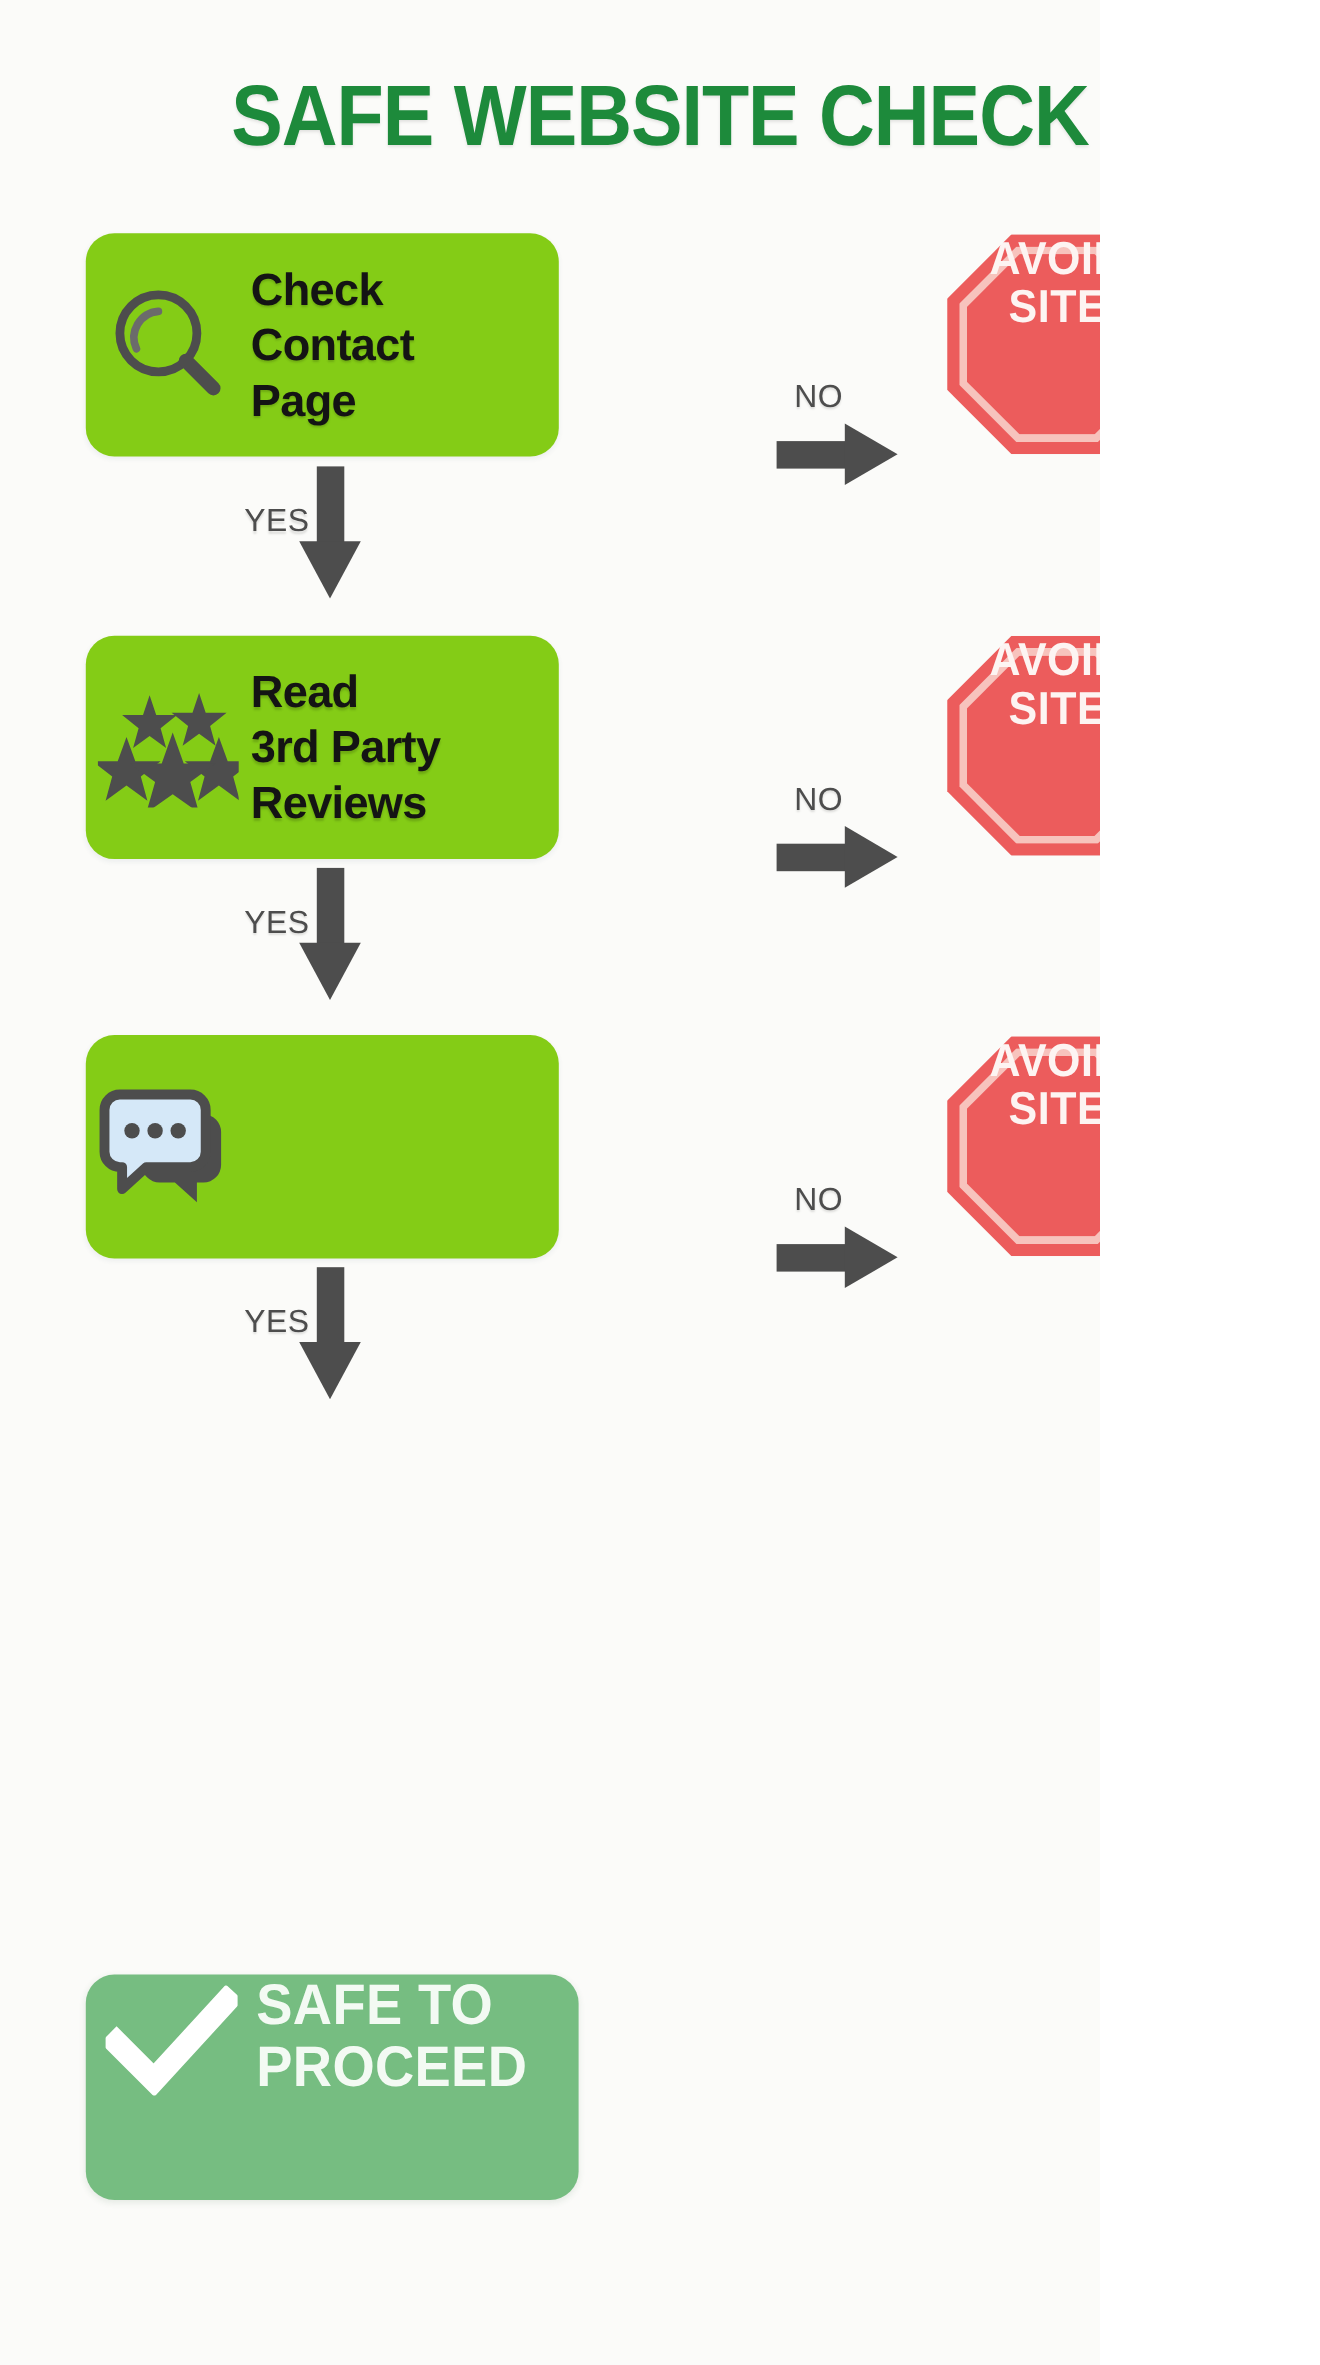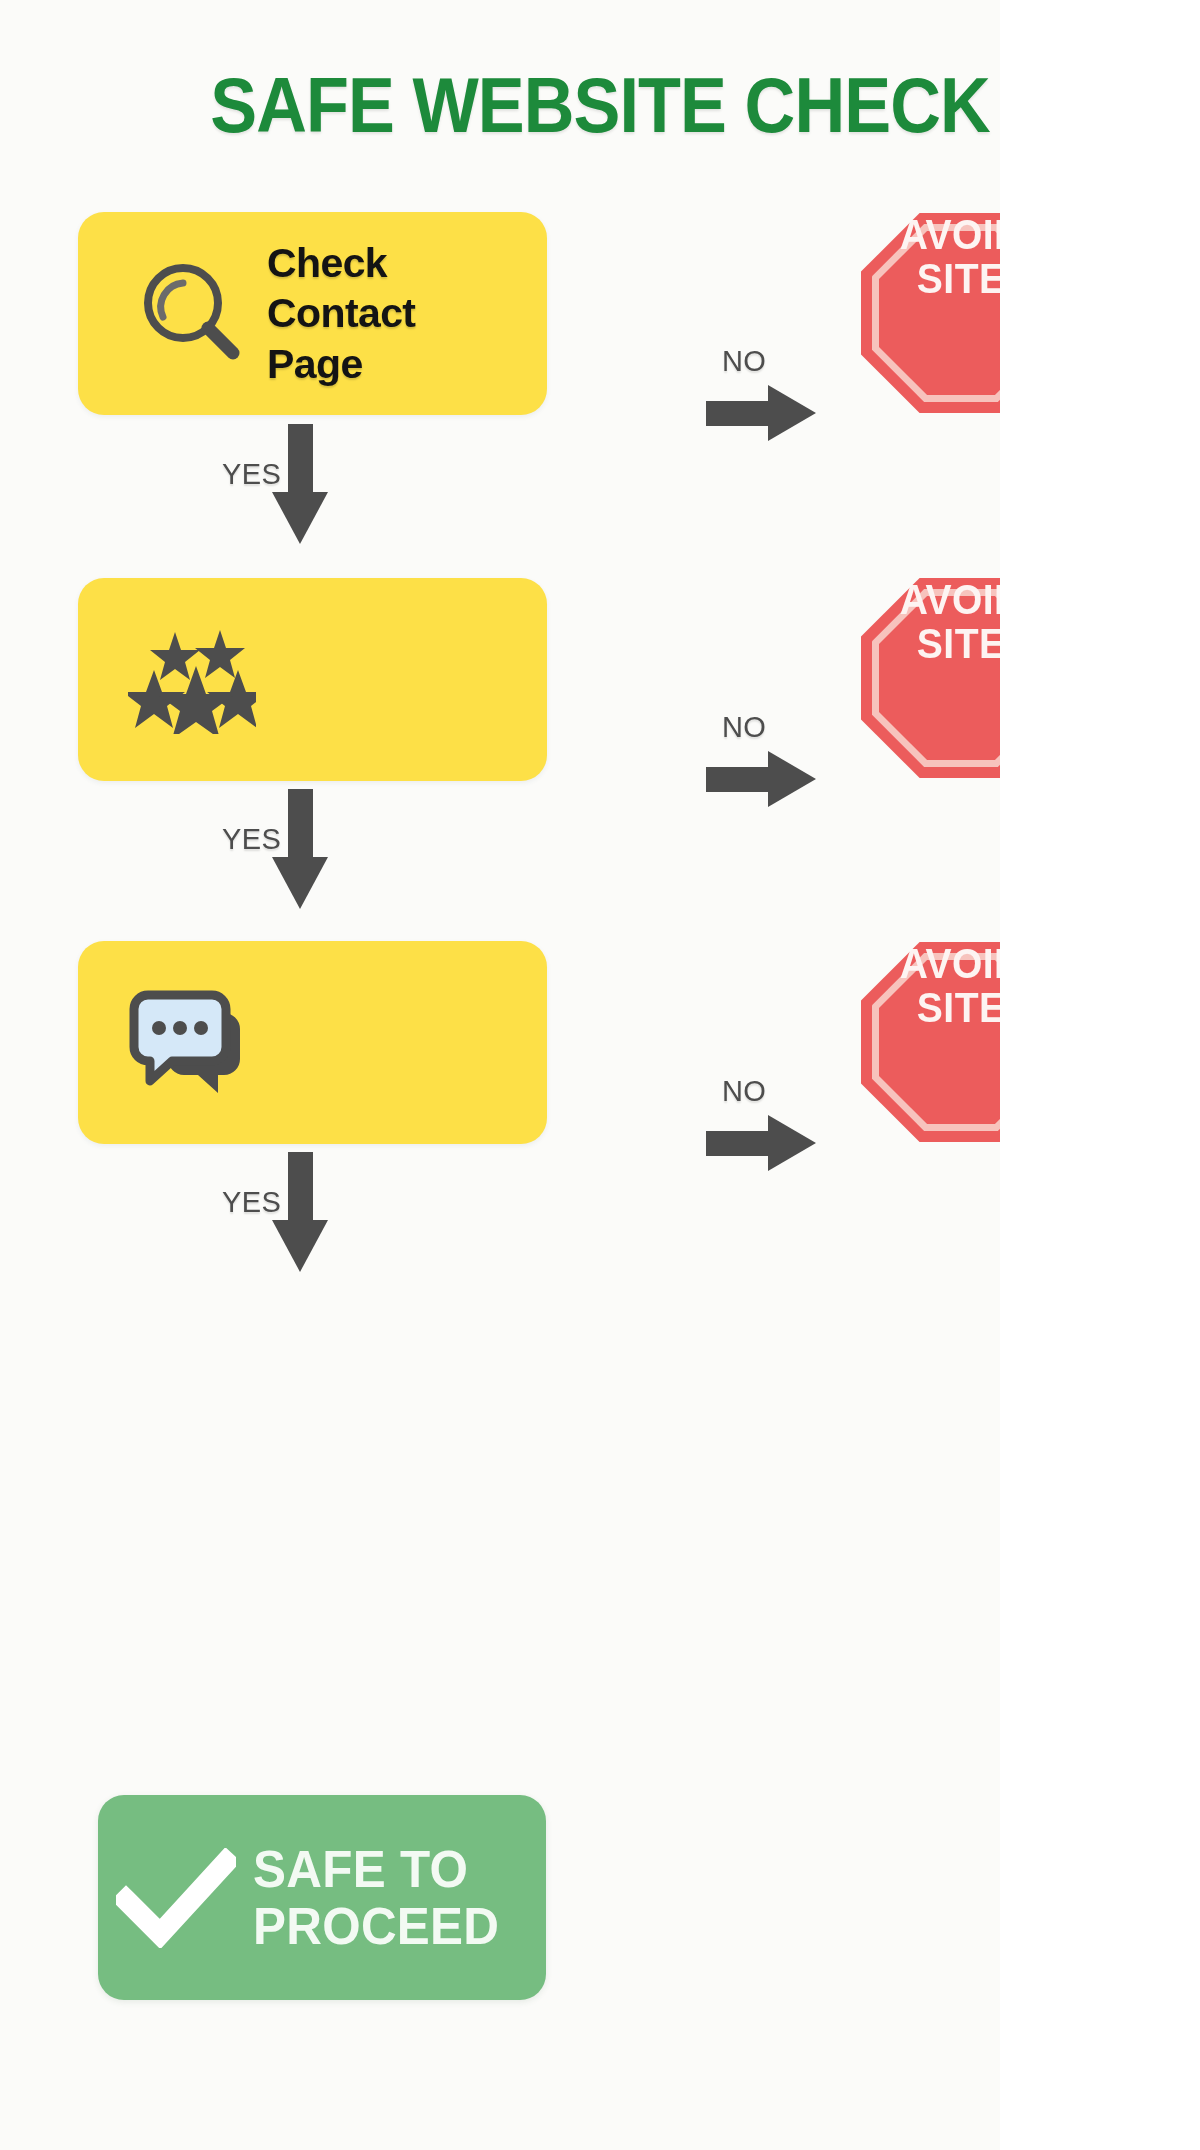--- a/index.html
+++ b/index.html
@@ -35,26 +35,25 @@
     text-shadow: 0 2px 3px rgba(0,0,0,0.10);
     white-space: nowrap;
   }
 
   
   .step-box {
     position: absolute;
     left: 78px;
     width: 430px;
     height: 203px;
-    background: #fde047;
+    background: #84cc16;
     border-radius: 26px;
     display: flex;
     align-items: center;
     box-shadow: 0 2px 5px rgba(40,70,100,0.07);
-    padding-left: 39px;
   }
   .step-icon {
     width: 150px;
     min-width: 150px;
     height: 130px;
     display: flex;
     align-items: center;
     justify-content: center;
   }
   .step-label {
@@ -170,23 +169,22 @@
   
   .final-box {
     position: absolute;
     left: 78px;
     top: 1795px;
     width: 448px;
     height: 205px;
     background: #76bd81;
     border-radius: 26px;
     display: flex;
-    align-items: center;
+    align-items: flex-start;
     box-shadow: 0 2px 6px rgba(40,90,50,0.10);
-    margin-left: 20px;
   }
   .final-icon {
     width: 155px;
     min-width: 155px;
     height: 120px;
     display: flex;
     align-items: center;
     justify-content: center;
   }
   .final-label {
@@ -245,20 +243,23 @@
       <svg width="128" height="108" viewBox="0 0 128 108">
         <g fill="#4d4d4d">
           <polygon points="47,6 53,24 72,24 57,36 62,54 47,43 32,54 37,36 22,24 41,24"></polygon>
           <polygon points="92,4 98,22 117,22 102,34 107,52 92,41 77,52 82,34 67,22 86,22"></polygon>
           <polygon points="26,44 34,66 57,66 39,80 45,102 26,88 7,102 13,80 -5,66 18,66"></polygon>
           <polygon points="110,44 118,66 141,66 123,80 129,102 110,88 91,102 97,80 79,66 102,66"></polygon>
           <polygon points="68,40 78,68 107,68 84,85 92,113 68,96 44,113 52,85 29,68 58,68"></polygon>
         </g>
       </svg>
     </div>
+    <div class="step-label">Read
+3rd Party
+Reviews</div>
   </div>
 
   <div class="edge-label" style="left:722px; top:711px">NO</div>
   <div class="arrow-h" style="left:706px; top:751px">
     <div class="shaft"></div>
       <div class="head"></div>
   </div>
 
   <div class="octagon" style="left:861px; top:578px">
     <div class="octagon-inner-ring"></div>

